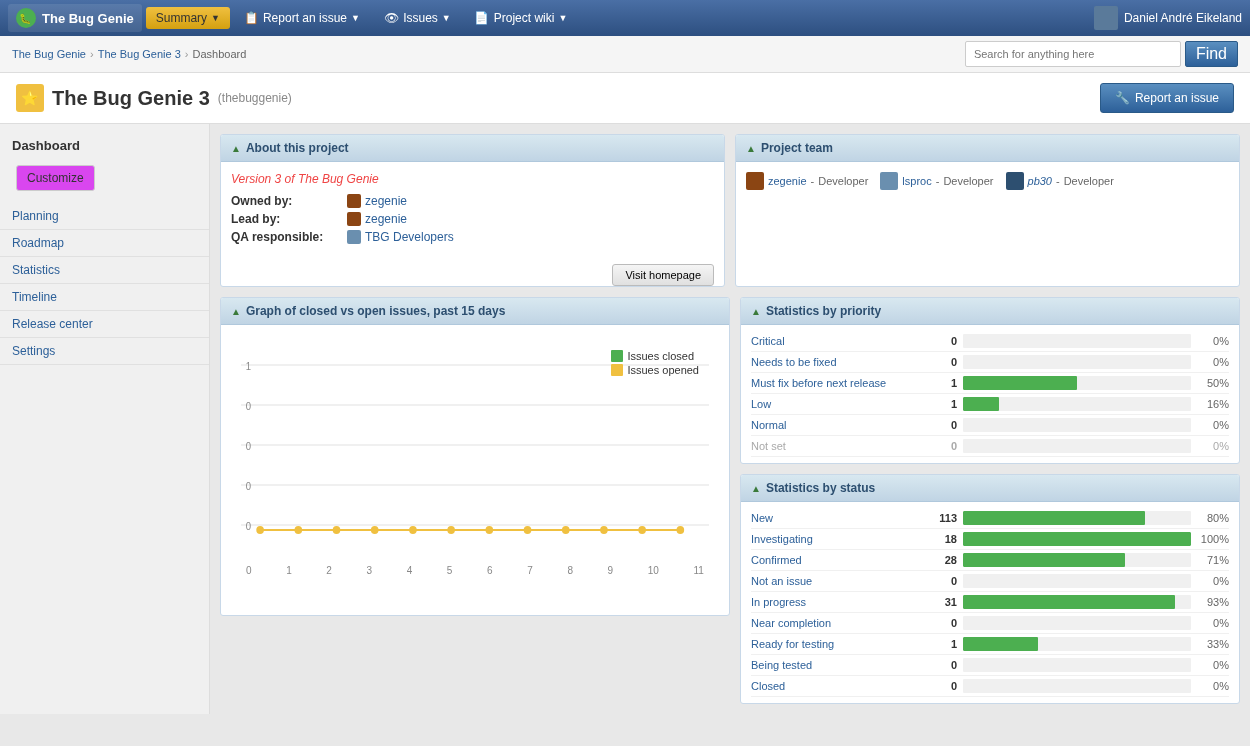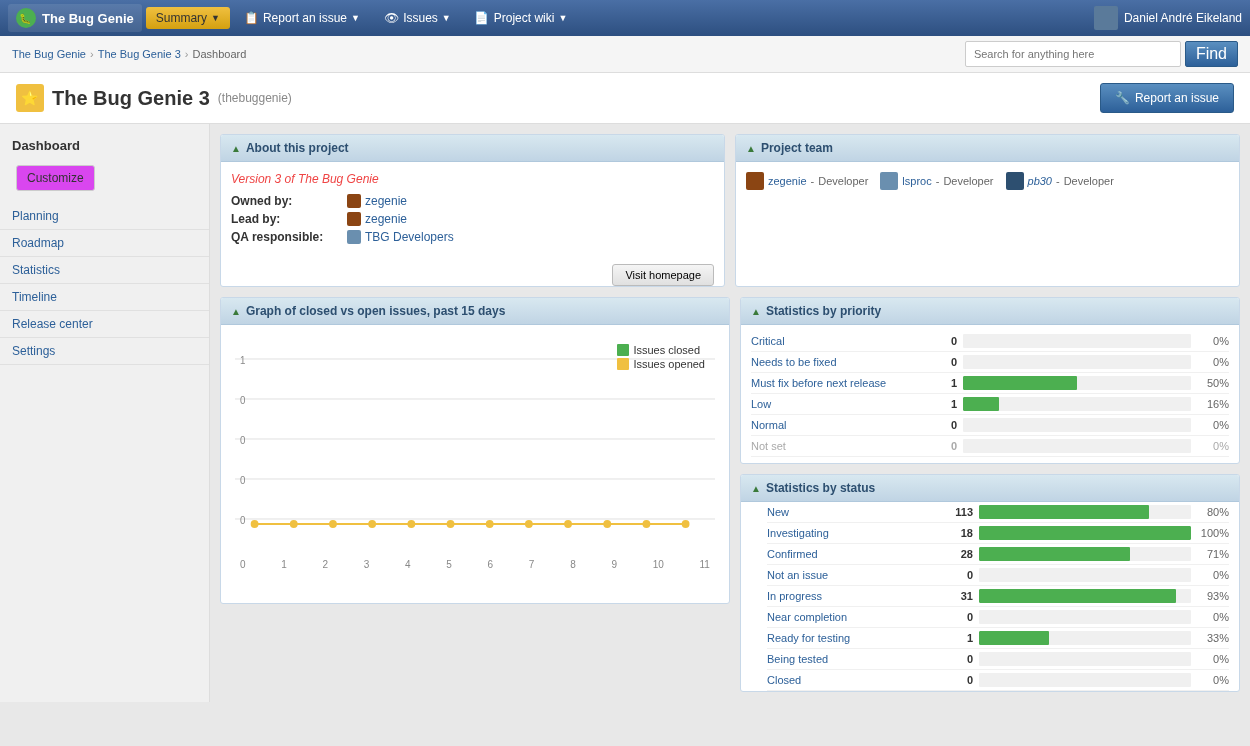--- a/index.html
+++ b/index.html
@@ -487,21 +487,21 @@
     </div>
 
     <div class="content-row" style="align-items:flex-start;">
 
       <div class="left-column">
         <div class="panel panel-graph">
           <div class="panel-header">
             <span class="triangle">▲</span>
             <span>Graph of closed vs open issues, past 15 days</span>
           </div>
-          <div class="panel-body" style="padding:14px;">
+          <div class="panel-body" style="padding:20px;">
             <div style="position:relative;height:250px;">
 
               <div style="position:absolute;top:5px;right:10px;font-size:11px;z-index:2;">
                 <div class="legend-item">
                   <div class="legend-color" style="background:#4caf50;"></div>
                   <span>Issues closed</span>
                 </div>
                 <div class="legend-item">
                   <div class="legend-color" style="background:#f0c040;"></div>
                   <span>Issues opened</span>
@@ -621,21 +621,21 @@
             </div>
 
           </div>
         </div>
 
         <div class="panel">
           <div class="panel-header">
             <span class="triangle">▲</span>
             <span>Statistics by status</span>
           </div>
-          <div class="panel-body" style="padding:0 10px;margin-left:16px;">
+          <div class="panel-body" style="padding:6px 10px;">
 
             <div class="stat-row">
               <span class="stat-label">New</span>
               <span class="stat-count">113</span>
               <div class="stat-bar-container">
                 <div class="stat-bar" style="width:80%;"></div>
               </div>
               <span class="stat-pct">80%</span>
             </div>
 

